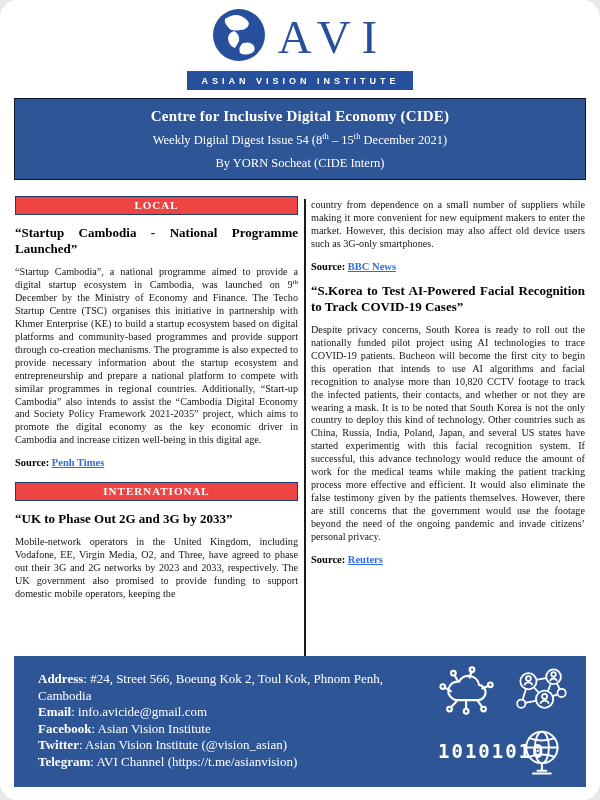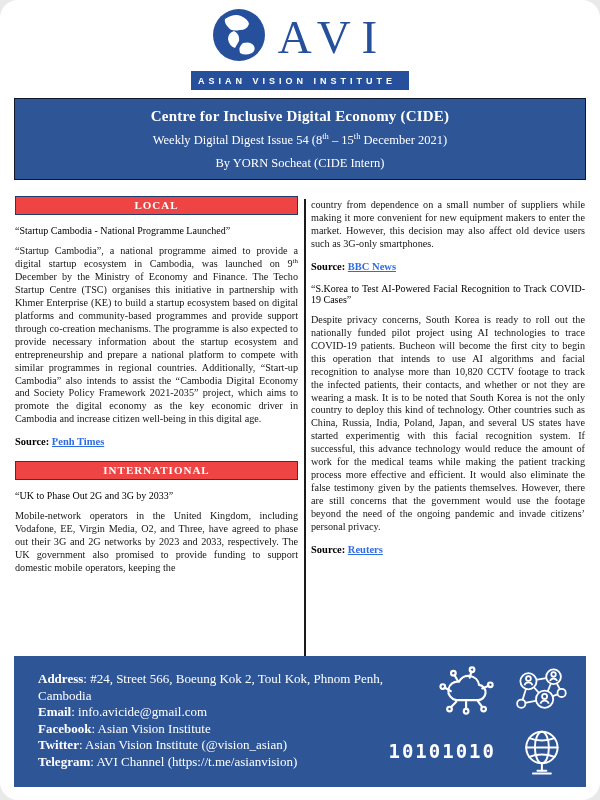--- a/index.html
+++ b/index.html
@@ -11,63 +11,63 @@
   }
   
   .logo-block { position:absolute; top:8px; left:0; right:0; text-align:center; }
   .logo-row { display:flex; align-items:center; justify-content:center; gap:12px; height:58px; }
   .avi-wordmark {
     font-size:47px; color:#26509b; letter-spacing:11px; font-weight:400; line-height:1;
   }
   .institute-bar {
     display:inline-block; margin-top:5px; background:#26509b; color:#fff;
     font-family:"Liberation Sans", sans-serif; font-size:9px; font-weight:bold;
-    letter-spacing:4px; padding:5px 13px 4px 7px;
+    letter-spacing:4px; padding:5px 13px 4px 14px;
   }
   
   .banner {
     position:absolute; top:98px; left:14px; right:14px; height:82px;
     background:#2e5596; border:1px solid #0f172a; color:#fff; text-align:center;
     display:flex; flex-direction:column; justify-content:center; gap:8px;
   }
   .banner-title { font-size:15px; font-weight:bold; letter-spacing:.2px; }
   .banner-issue, .banner-byline { font-size:12.5px; }
   sup { font-size:68%; vertical-align:super; line-height:0; }
   
   .columns { position:absolute; top:196px; left:15px; right:15px; height:462px; display:flex; overflow:hidden; }
   .col { overflow:hidden; }
   .col-left { width:283px; }
   .divider { width:2px; background:#1a1a1a; margin:3px 5px 2px 6px; }
   .col-right { flex:1; }
   .section-bar {
     background:#ef4444; border:1px solid #1d3c70; color:#fff; text-align:center;
     font-weight:bold; font-size:11px; letter-spacing:1px; padding:2px 0 3px 0;
   }
-  .headline { font-size:10px; font-weight:normal; color:#000; margin:11px 0 9px 0; text-align:justify; }
+  .headline { font-size:13px; font-weight:bold; color:#000; margin:11px 0 9px 0; text-align:justify; }
   .body { font-size:10.2px; line-height:1.27; text-align:justify; margin:4px 0 8px 0; color:#151515; }
   .col-right .body.first { margin-top:3px; }
   .source { font-size:10.5px; margin:10px 0 9px 0; color:#000; }
   .source b { font-weight:bold; }
   .src-link { color:#2e6be2; font-weight:bold; text-decoration:underline; cursor:pointer; }
   .section-bar + .headline { margin-top:10px; }
   .mt { margin-top:14px; }
   
   .footer {
     position:absolute; top:656px; left:14px; right:14px; height:131px;
     background:#2e5596; color:#fff; display:flex;
   }
   .footer-text { flex:1; padding:15px 0 0 24px; }
   .footer-title { font-size:13px; font-weight:bold; letter-spacing:.3px; margin-bottom:5px; }
   .contact-line { font-size:13px; line-height:16.5px; }
   .contact-line b { font-weight:bold; }
   .footer-icons {
     width:156px; display:grid; grid-template-columns:58px 58px; gap:8px 16px;
     align-content:center; justify-content:end; padding-right:16px;
   }
-  .f-icon { width:58px; height:52px; display:flex; align-items:center; justify-content:flex-end; }
+  .f-icon { width:58px; height:52px; display:flex; align-items:center; justify-content:flex-start; }
   .f-icon svg { width:100%; height:100%; }
   .binary {
     font-family:"DejaVu Sans Mono", monospace; font-size:19px; line-height:21px;
     letter-spacing:2px; color:#fff; text-align:center; font-weight:bold;
   }
 </style>
 </head>
 <body>
 
 <div class="page">

